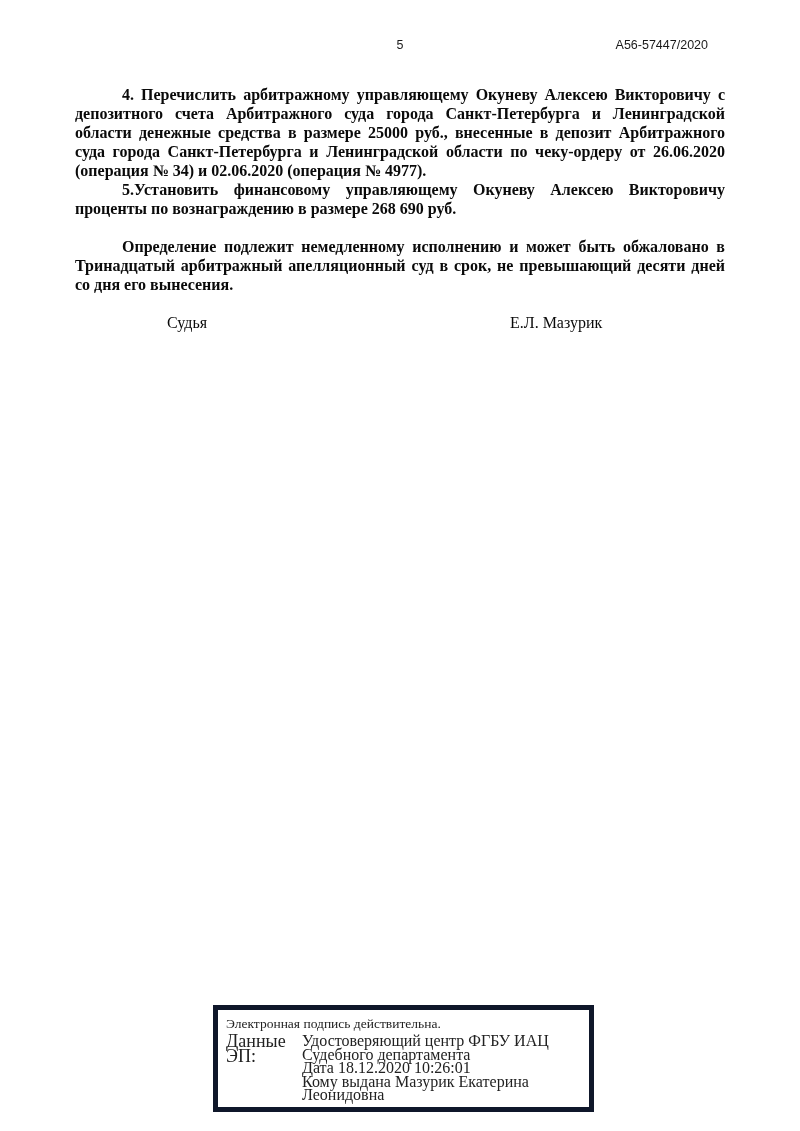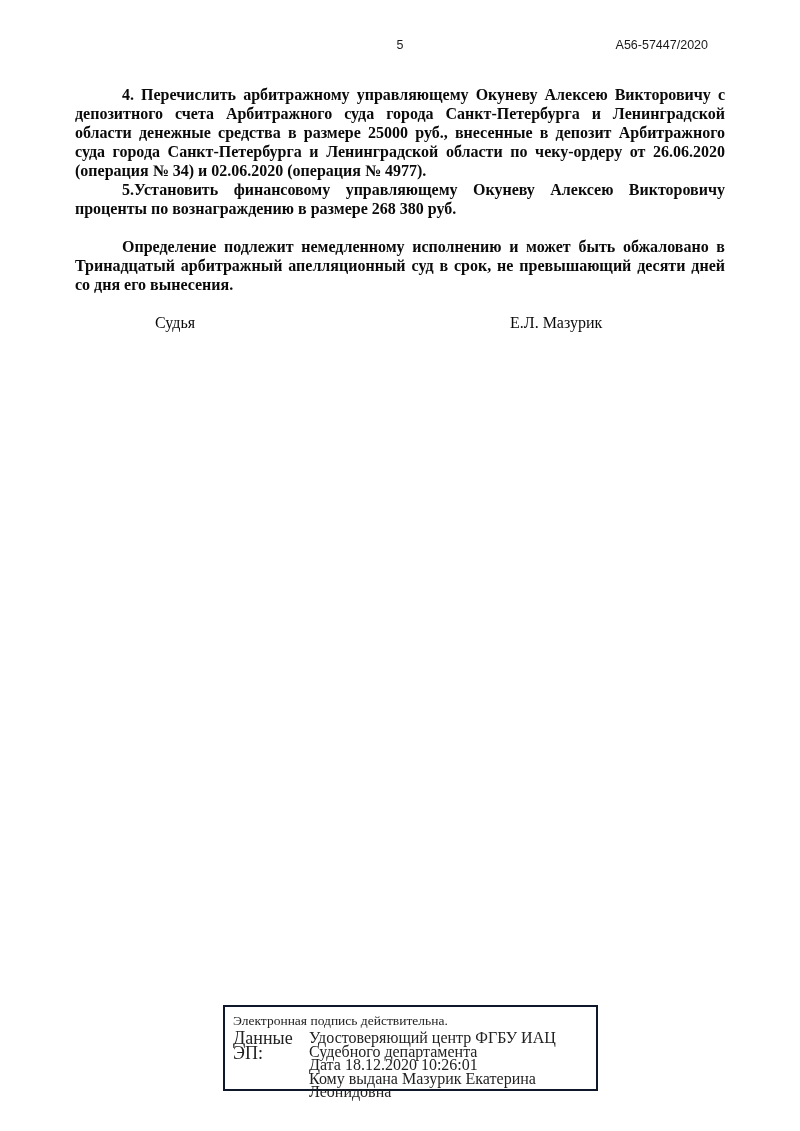--- a/index.html
+++ b/index.html
@@ -62,40 +62,40 @@
   
   .signature-row {
     position: relative;
     margin-top: 19px;
     height: 19px;
     text-align: left;
     text-indent: 0;
   }
   .signature-label {
     position: absolute;
-    left: 80px;
+    left: 92px;
     top: 0;
     text-align: right;
   }
   .signature-name {
     position: absolute;
     left: 435px;
     top: 0;
   }
 
   
   .stamp-box {
     position: absolute;
-    left: 223px;
+    left: 213px;
     top: 1005px;
     width: 355px;
     height: 72px;
-    border: 2px solid #0f172a;
+    border: 5px solid #0f172a;
     background: #ffffff;
-    padding: 5px 8px 5px 8px;
+    padding: 5px 8px 20px 8px;
     font-family: "Liberation Serif", serif;
   }
   .stamp-title {
     font-size: 13.5px;
     line-height: 18px;
     color: #222;
   }
   .stamp-data-row {
     display: flex;
     align-items: flex-start;
@@ -123,21 +123,21 @@
 
 <div class="page">
 
   <div class="running-header">
     <span class="page-number">5</span>
     <span class="case-number">А56-57447/2020</span>
   </div>
 
   <div class="doc-body">
     <p>4. Перечислить арбитражному управляющему Окуневу Алексею Викторовичу с депозитного счета Арбитражного суда города Санкт-Петербурга и Ленинградской области денежные средства в размере 25000 руб., внесенные в депозит Арбитражного суда города Санкт-Петербурга и Ленинградской области по чеку-ордеру от 26.06.2020 (операция № 34) и 02.06.2020 (операция № 4977).</p>
-    <p>5.Установить финансовому управляющему Окуневу Алексею Викторовичу проценты по вознаграждению в размере 268 380 руб.</p>
+    <p>5.Установить финансовому управляющему Окуневу Алексею Викторовичу проценты по вознаграждению в размере 268 690 руб.</p>
     <p class="gap-top">Определение подлежит немедленному исполнению и может быть обжаловано в Тринадцатый арбитражный апелляционный суд в срок, не превышающий десяти дней со дня его вынесения.</p>
 
     <div class="signature-row">
       <span class="signature-label">Судья</span>
       <span class="signature-name">Е.Л. Мазурик</span>
     </div>
   </div>
 
   <div class="stamp-box">
     <div class="stamp-title">Электронная подпись действительна.</div>

